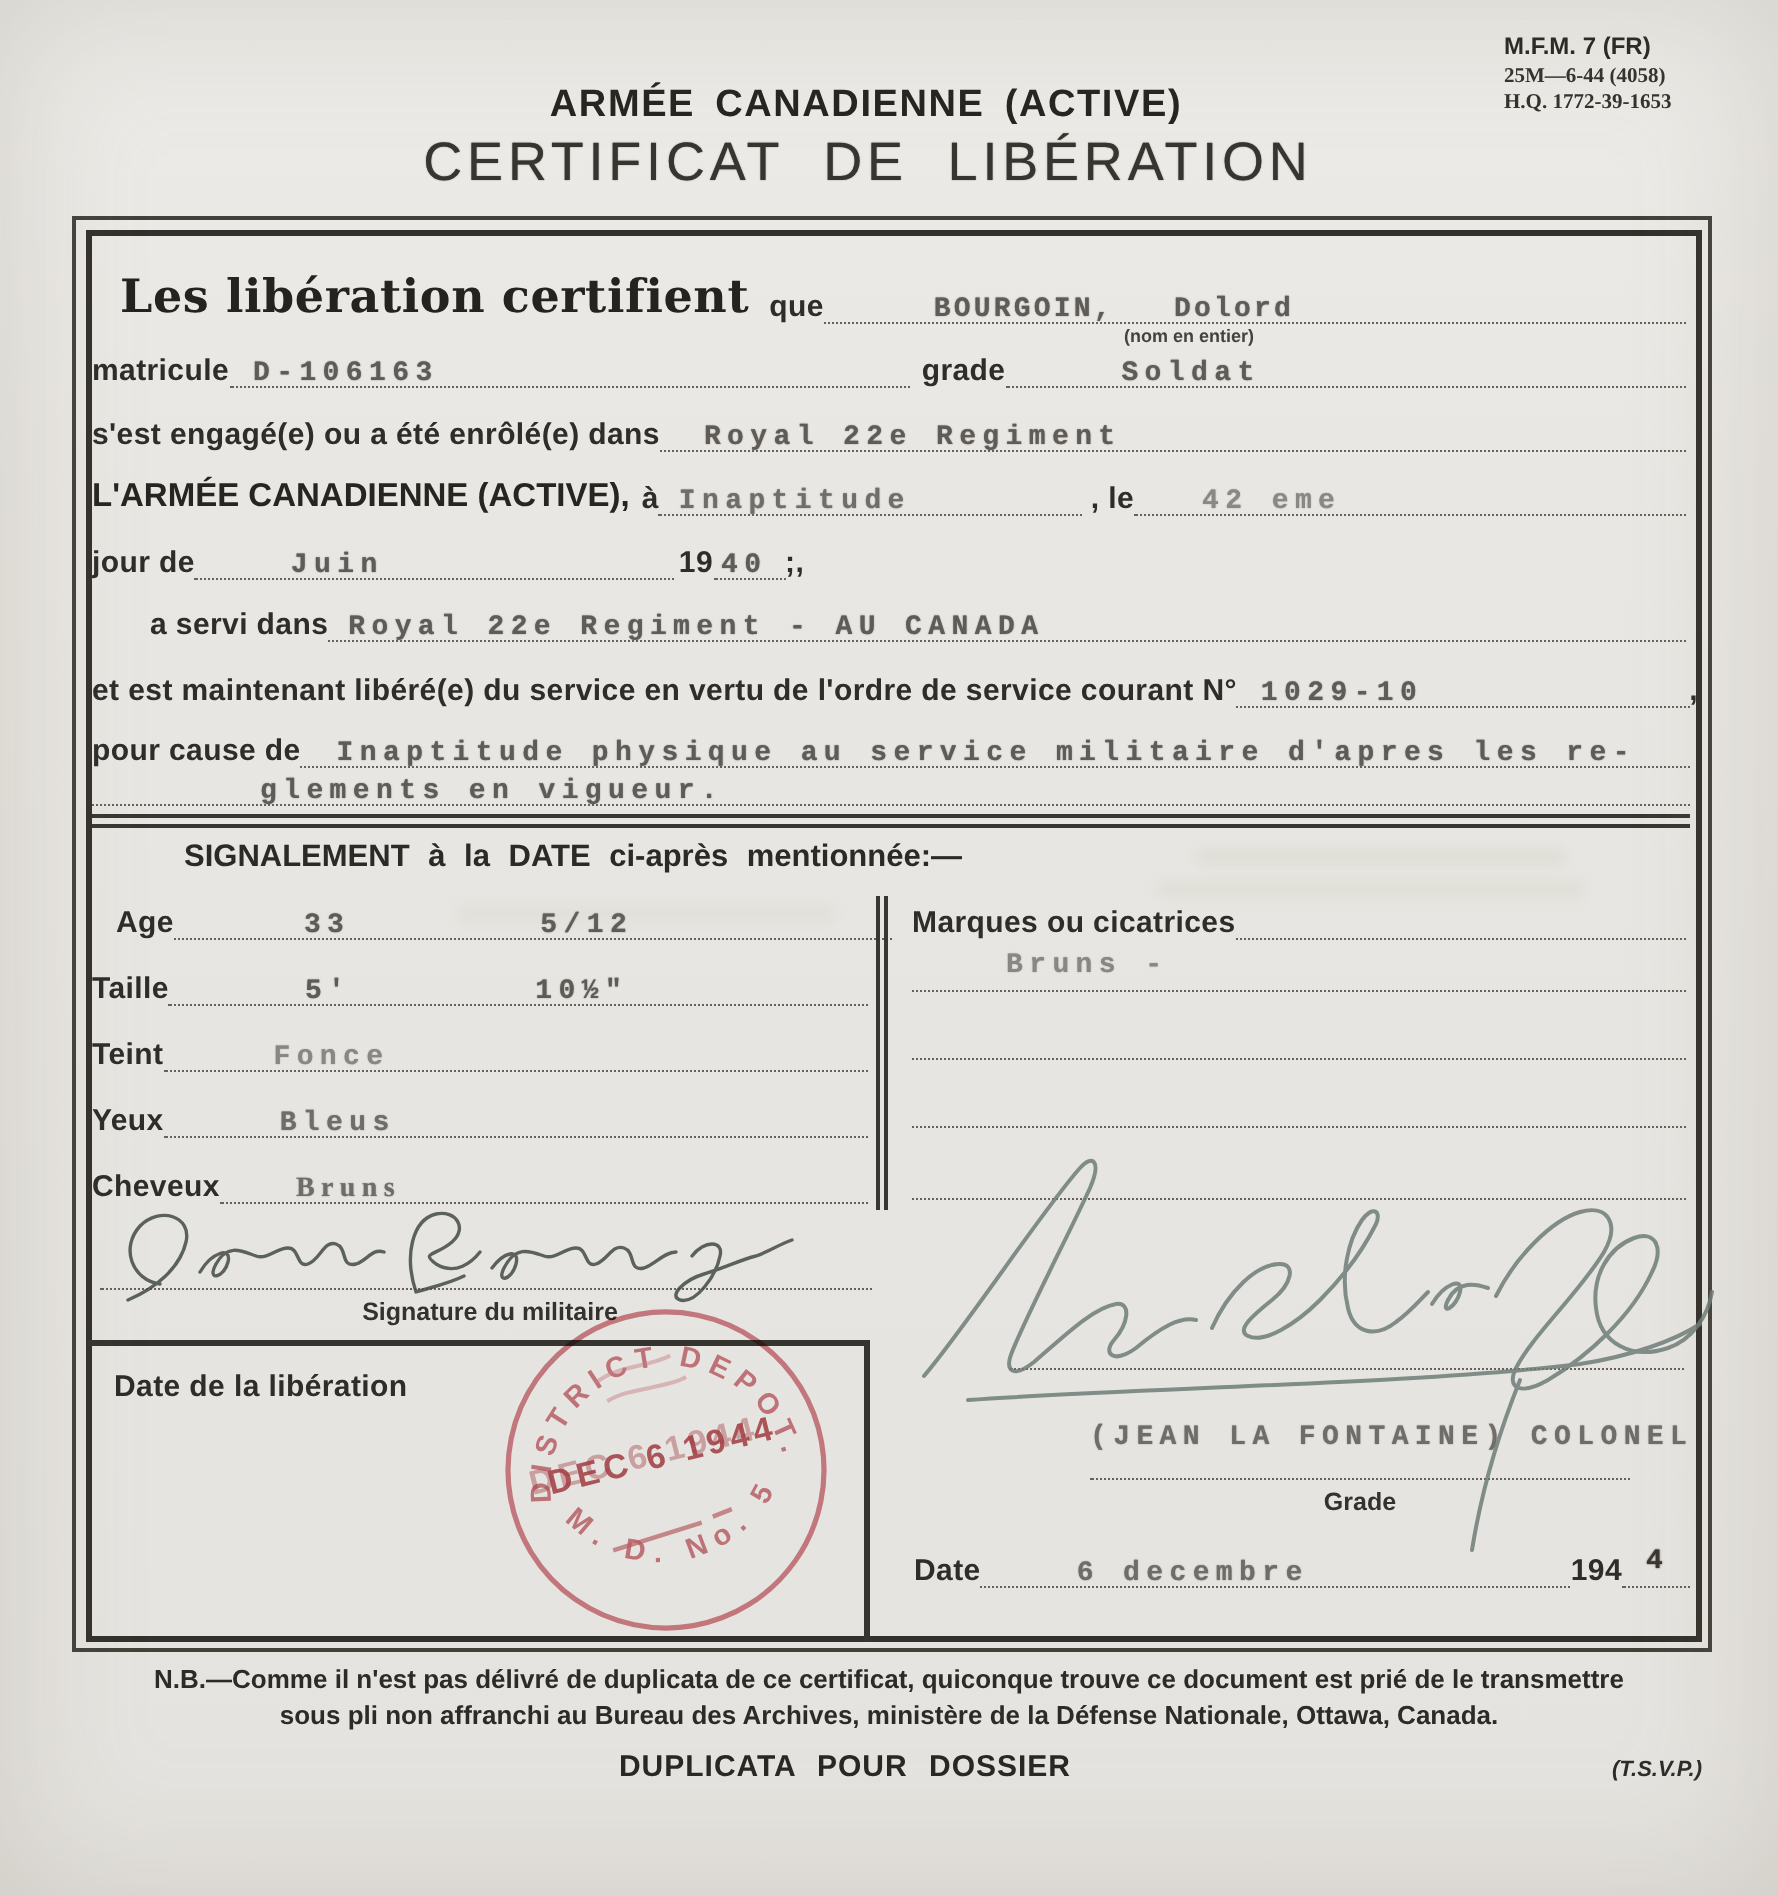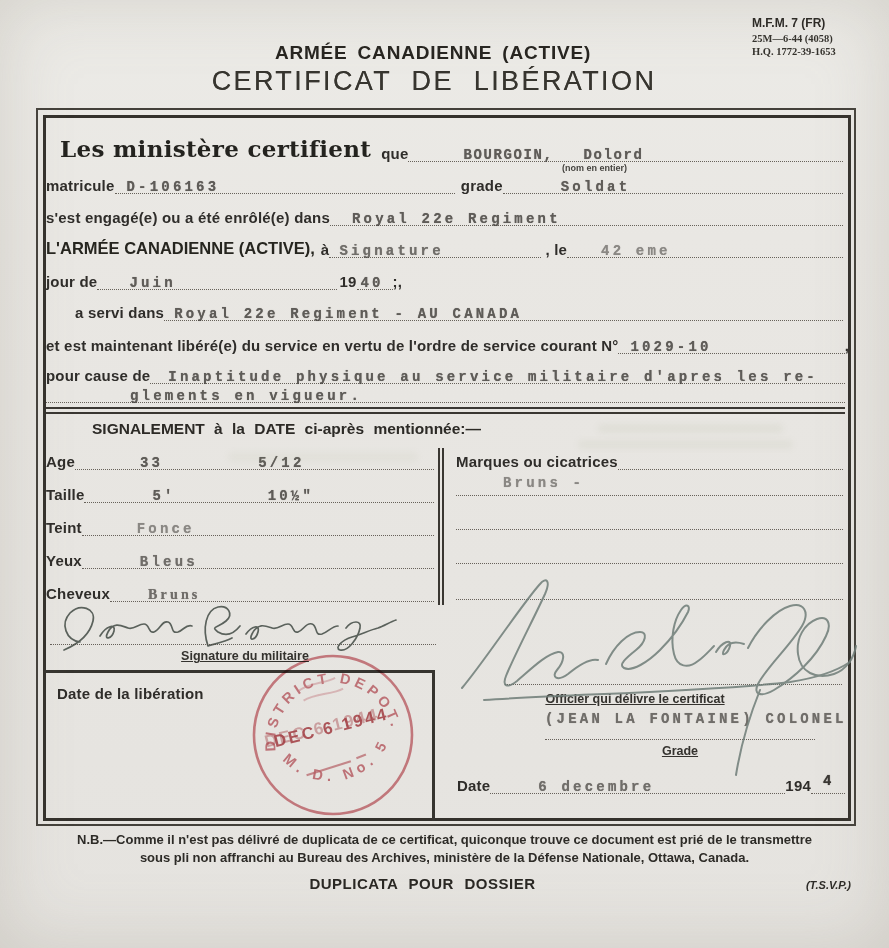--- a/index.html
+++ b/index.html
@@ -2,21 +2,21 @@
 <html><head>
 <meta charset="utf-8">
 <style>
   html,body{margin:0;padding:0;background:#d8d6d2;}
   .page{position:relative;width:889px;height:948px;background:linear-gradient(180deg,#ecebe7 0%,#e9e7e3 25%,#e7e5e1 60%,#e5e3df 100%);
         font-family:"Liberation Sans",sans-serif;color:#2b2a27;overflow:hidden;}
   .page::after{content:"";position:absolute;inset:0;box-shadow:inset 0 0 70px rgba(150,143,130,.28);pointer-events:none;}
   .abs{position:absolute;}
   
   .lbl{font-size:15px;font-weight:600;color:#2f2d2a;white-space:nowrap;letter-spacing:.2px;}
-  .small-lbl{font-size:12.5px;font-weight:600;color:#34322e;text-decoration:underline;}
+  .small-lbl{font-size:12.5px;font-weight:600;color:#34322e;}
   .tiny-lbl{font-size:9px;font-weight:600;color:#45433f;}
   
   .typed{font-family:"Liberation Mono","DejaVu Sans Mono",monospace;font-weight:bold;font-size:14px;
          color:#474440;letter-spacing:3.2px;white-space:pre;opacity:.85;
          text-shadow:0 0 .7px rgba(60,55,50,.8);line-height:1;}
   .typed.tight{letter-spacing:1.6px;}
   .typed.light{opacity:.58;}
   .typed.mid{opacity:.74;}
   .typed.heavy{color:#312e2a;opacity:.95;text-shadow:0 0 1px rgba(40,36,32,.9);}
   
@@ -41,21 +41,21 @@
     <div style="font-size:10.5px;font-weight:600;font-family:'Liberation Serif',serif;color:#33312c;">H.Q. 1772-39-1653</div>
   </div>
 
   <div class="abs" style="left:0;top:42px;width:866px;text-align:center;font-size:19px;font-weight:700;letter-spacing:.8px;word-spacing:4px;color:#262420;">ARMÉE CANADIENNE (ACTIVE)</div>
   <div class="abs" style="left:0;top:66px;width:868px;text-align:center;font-size:27px;font-weight:400;letter-spacing:2.4px;word-spacing:10px;color:#37352f;text-shadow:0 0 .6px rgba(55,53,47,.8);">CERTIFICAT DE LIBÉRATION</div>
 
   <div class="abs" style="left:36px;top:108px;width:816px;height:714px;border:2px solid #44413b;pointer-events:none;"></div>
   <div class="abs" style="left:43px;top:115px;width:802px;height:700px;border:3px solid #34312c;pointer-events:none;"></div>
 
   <div class="row" style="left:60px;right:46px;top:126px;height:36px;">
-    <span class="blackletter fixed">Les ministère certifient</span>
+    <span class="blackletter fixed">Les libération certifient</span>
     <span class="lbl fixed" style="margin-left:10px;">que</span>
     <span class="fill">
       <span class="typed tight" style="margin-left:55px;">BOURGOIN,   Dolord</span>
     </span>
   </div>
   <div class="abs tiny-lbl" style="left:562px;top:163px;">(nom en entier)</div>
 
   <div class="row" style="left:46px;right:46px;top:168px;height:26px;">
     <span class="lbl fixed">matricule</span>
     <span class="fill">
@@ -71,32 +71,32 @@
     <span class="lbl fixed">s'est engagé(e) ou a été enrôlé(e) dans</span>
     <span class="fill">
       <span class="typed" style="margin-left:22px;">Royal 22e Regiment</span>
     </span>
   </div>
 
   <div class="row" style="left:46px;right:46px;top:232px;height:26px;">
     <span class="bold-lbl fixed">L'ARMÉE CANADIENNE (ACTIVE),</span>
     <span class="lbl fixed" style="margin-left:6px;">à</span>
     <span class="fill" style="flex:0 0 212px;">
-      <span class="typed mid" style="margin-left:10px;">Signature</span>
+      <span class="typed mid" style="margin-left:10px;">Inaptitude</span>
     </span>
     <span class="lbl fixed" style="margin-left:4px;">, le</span>
     <span class="fill">
       <span class="typed light" style="margin-left:34px;">42 eme</span>
     </span>
   </div>
 
   <div class="row" style="left:46px;top:264px;height:26px;width:400px;">
     <span class="lbl fixed">jour de</span>
     <span class="fill" style="flex:0 0 240px;">
-      <span class="typed" style="margin-left:32px;">Juin</span>
+      <span class="typed" style="margin-left:48px;">Juin</span>
     </span>
     <span class="lbl fixed" style="margin-left:2px;">19</span>
     <span class="fill" style="flex:0 0 36px;">
       <span class="typed" style="margin-left:4px;">40</span>
     </span>
     <span class="lbl fixed">;,</span>
   </div>
 
   <div class="row" style="left:75px;right:46px;top:295px;height:26px;">
     <span class="lbl fixed">a servi dans</span>
@@ -122,21 +122,21 @@
   <div class="row" style="left:46px;right:44px;top:379px;height:24px;">
     <span class="fill">
       <span class="typed" style="margin-left:84px;">glements en vigueur.</span>
     </span>
   </div>
 
   <div class="abs" style="left:46px;right:44px;top:407px;height:3px;border-top:2px solid #3a3732;border-bottom:2px solid #3a3732;width:799px;"></div>
 
   <div class="abs" style="left:92px;top:420px;font-size:15.5px;font-weight:600;word-spacing:5px;color:#2c2a26;">SIGNALEMENT à la DATE ci-après mentionnée:—</div>
 
-  <div class="row" style="left:46px;top:446px;width:388px;height:24px;">
+  <div class="row" style="left:46px;top:446px;width:388px;height:24px;padding-left:12px;">
     <span class="lbl fixed">Age</span>
     <span class="fill">
       <span class="typed" style="margin-left:65px;">33</span>
       <span class="typed" style="margin-left:95px;">5/12</span>
     </span>
   </div>
   <div class="row" style="left:46px;top:479px;width:388px;height:24px;">
     <span class="lbl fixed">Taille</span>
     <span class="fill">
       <span class="typed" style="margin-left:68px;">5'</span>
@@ -194,21 +194,20 @@
     <g fill="none" stroke="#6f7d78" stroke-width="2" stroke-linecap="round" opacity=".85">
       <path d="M14,118 C36,92 74,34 92,14 C98,7 103,10 97,24 C86,48 66,86 58,106 C54,116 59,119 69,111 C82,100 98,84 110,82 C118,81 116,92 109,100 C103,107 109,112 120,104 C132,94 142,88 150,90"></path>
       <path d="M158,94 C166,76 180,62 192,62 C200,62 198,72 188,80 C178,88 170,95 176,98 C184,102 200,92 212,80 C224,68 234,54 240,42 C243,35 238,33 233,40 C226,50 222,68 226,84 C229,97 240,99 250,91 C257,86 262,80 266,76"></path>
       <path d="M268,82 C274,72 284,68 282,76 C280,84 272,88 276,80 C281,70 290,72 296,74"></path>
       <path d="M300,78 C310,58 328,40 342,36 C356,32 362,42 354,56 C342,76 318,98 310,114 C305,124 312,128 326,120 C346,108 368,88 378,66 C384,54 380,45 369,49 C356,54 348,68 350,84 C352,102 368,110 386,104 C398,100 406,88 408,76"></path>
       <path d="M36,130 C120,124 260,122 342,112 C368,108 390,100 402,92"></path>
       <path d="M312,120 C300,150 292,180 288,205"></path>
     </g>
   </svg>
   <div class="dotline" style="left:505px;top:684px;width:337px;"></div>
-  <div class="abs small-lbl" style="left:480px;top:692px;width:310px;text-align:center;">Officier qui délivre le certificat</div>
   <span class="abs typed mid" style="left:545px;top:712px;">(JEAN LA FONTAINE) COLONEL</span>
   <div class="dotline" style="left:545px;top:739px;width:270px;"></div>
   <div class="abs small-lbl" style="left:575px;top:744px;width:210px;text-align:center;">Grade</div>
 
   <div class="row" style="left:457px;right:44px;top:768px;height:26px;">
     <span class="lbl fixed">Date</span>
     <span class="fill">
       <span class="typed mid" style="margin-left:48px;">6 decembre</span>
     </span>
     <span class="lbl fixed">194</span>

